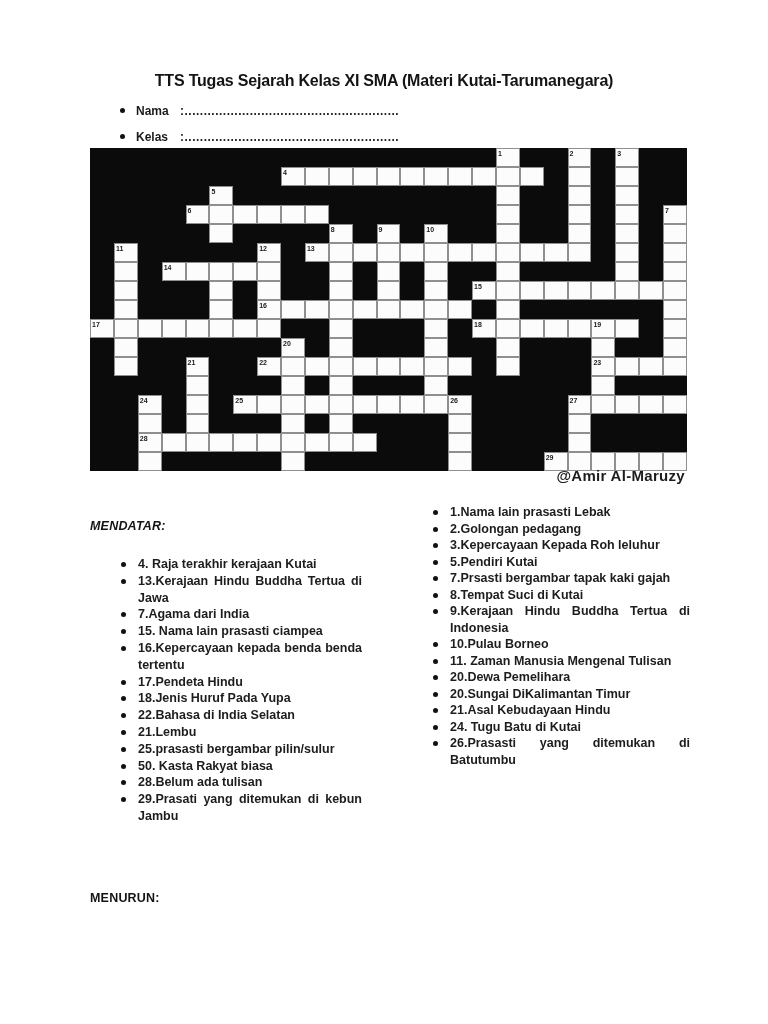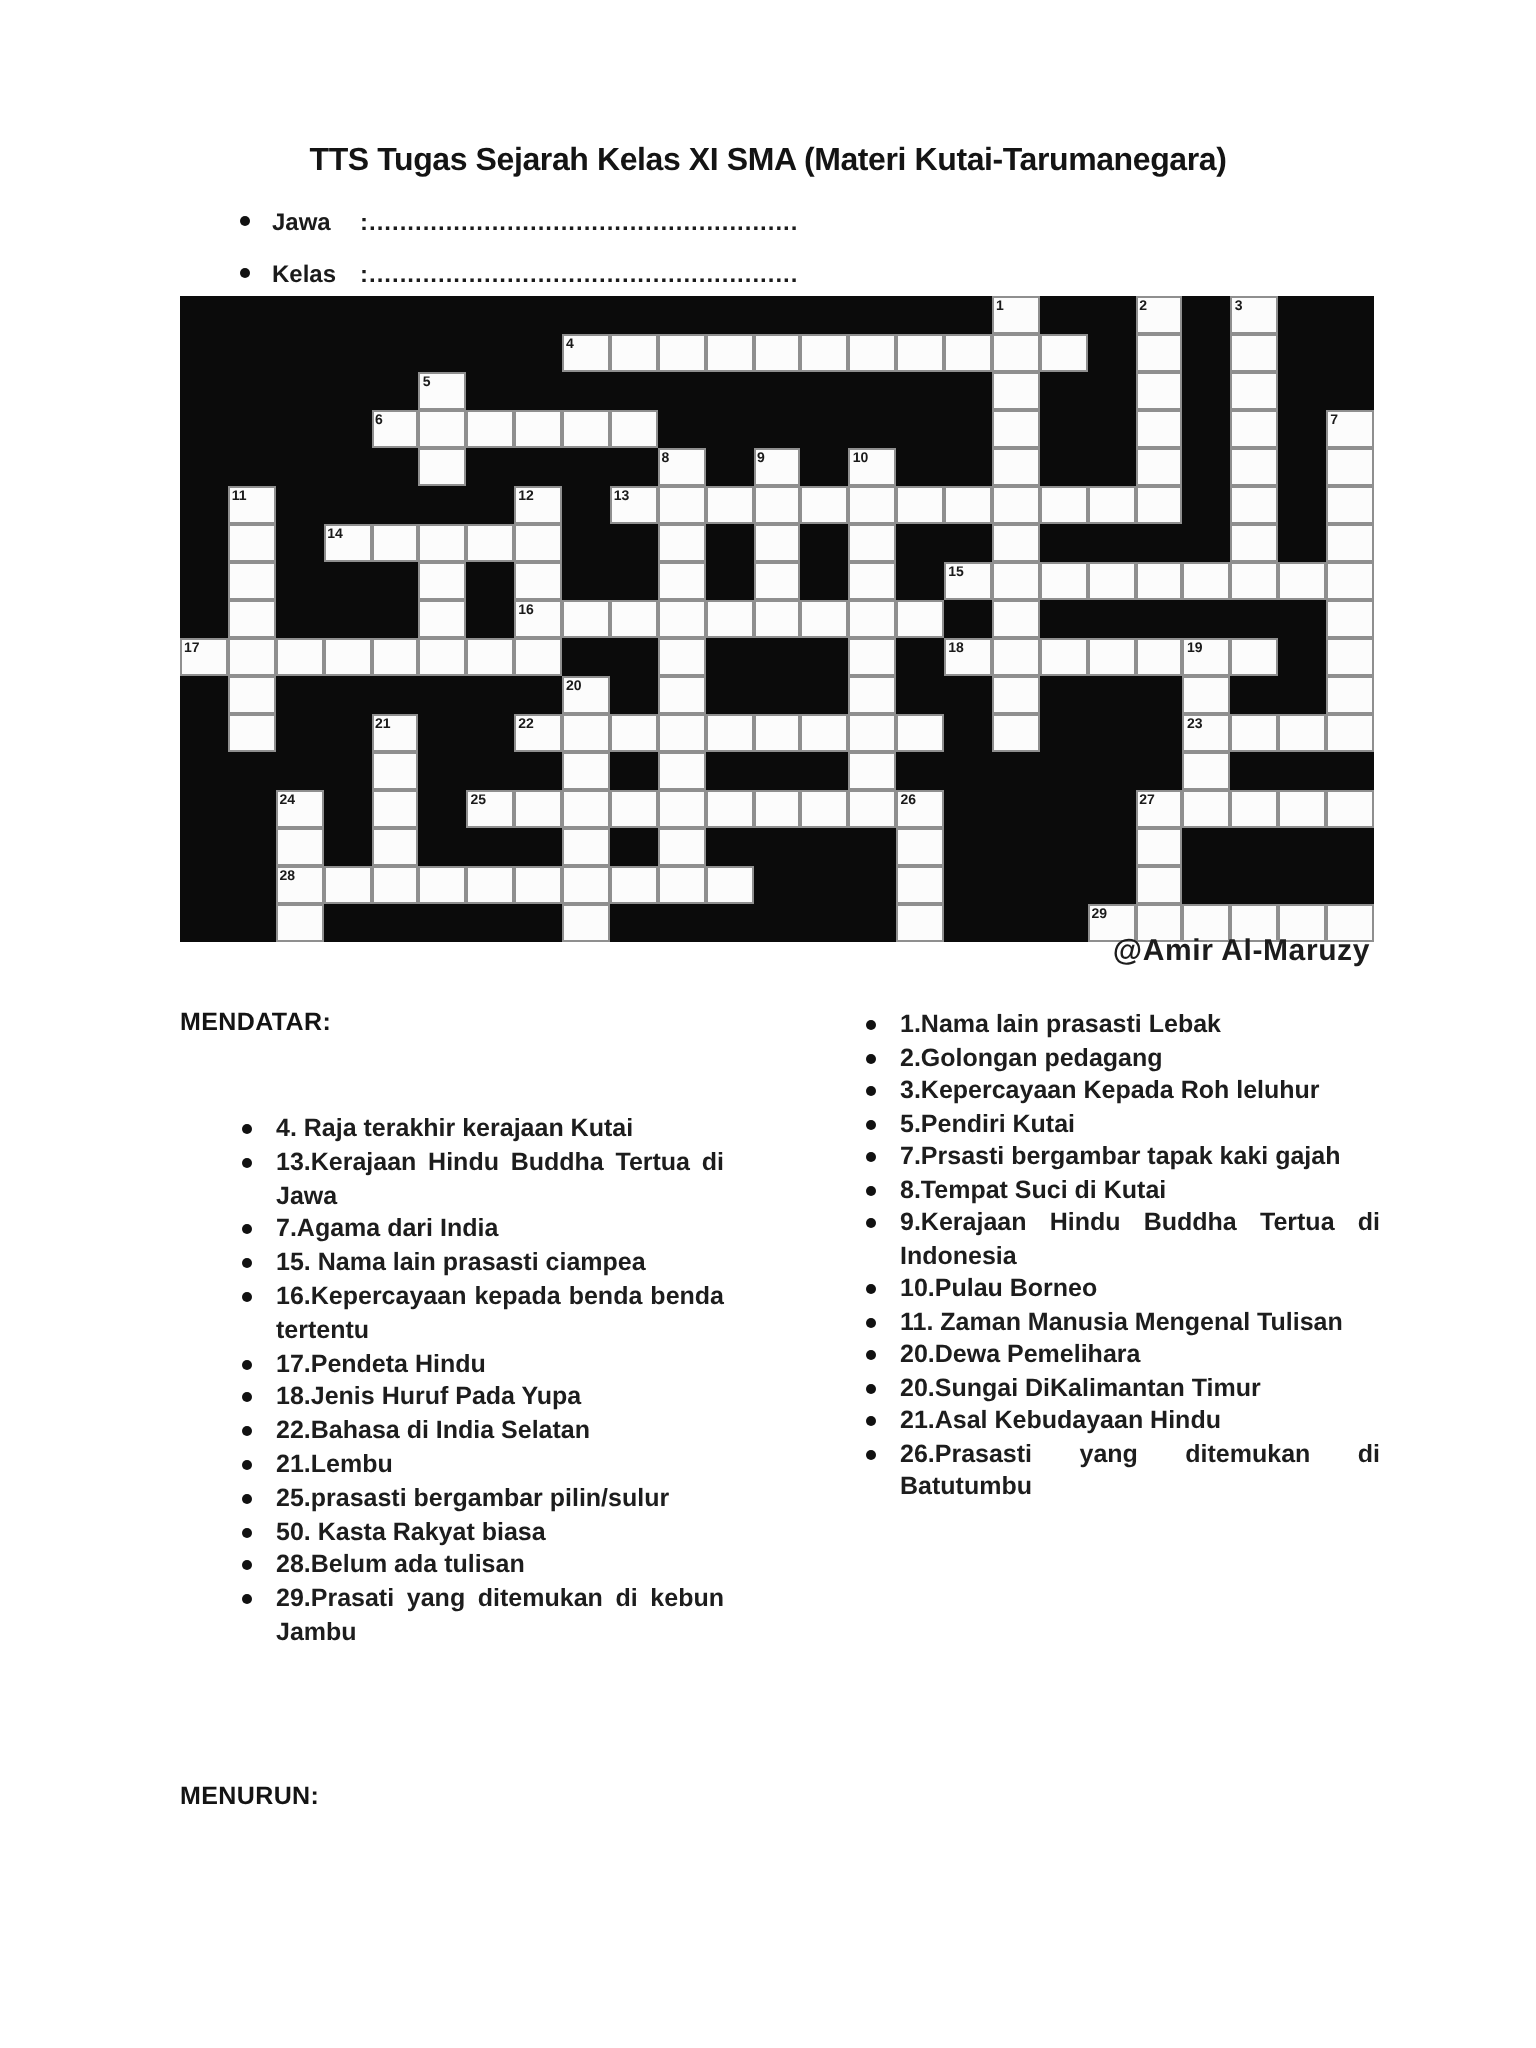--- a/index.html
+++ b/index.html
@@ -35,40 +35,40 @@
     position:absolute;font-size:7px;line-height:7px;font-weight:bold;color:#1a1a1a;
     font-family:"Liberation Sans",sans-serif;z-index:3;
   }
   
   .watermark{
     left:500px;top:467px;width:185px;text-align:right;
     font-size:15px;font-weight:bold;color:#1c1c1c;letter-spacing:0.3px;
   }
   
   .sec-h{font-size:12.5px;font-weight:bold;color:#141414;letter-spacing:0.2px;}
-  .h-mendatar{left:90px;top:504px;}
+  .h-mendatar{left:90px;top:519px;font-style:italic;}
   .h-menurun{left:90px;top:891px;}
   
   .clues{font-size:12.5px;font-weight:bold;color:#1d1d1d;}
   .clues .clue-item{position:relative;}
   .clues .blt{top:6px;}
   .clue-text{display:block;text-align:justify;text-align-last:left;}
   .clues-left{left:119px;top:556px;width:245px;line-height:16.8px;}
   .clues-left .clue-text{margin-left:19px;width:224px;}
   .clues-right{left:431px;top:504px;width:262px;line-height:16.5px;}
   .clues-right .clue-text{margin-left:19px;width:240px;}
 </style>
 </head>
 <body>
 
 <div class="abs title">TTS Tugas Sejarah Kelas XI SMA (Materi Kutai-Tarumanegara)</div>
 
 <div class="abs form-row" style="top:104px">
   <span class="blt"></span>
-  <span class="form-label">Jawa</span>
+  <span class="form-label">Nama</span>
   <span class="form-dots">:........................................................</span>
 </div>
 <div class="abs form-row" style="top:130px">
   <span class="blt"></span>
   <span class="form-label">Kelas</span>
   <span class="form-dots">:........................................................</span>
 </div>
 
 <div class="abs grid" id="grid" style="background: rgb(11, 11, 11);">
     <div class="cell" style="left: 405.96px; top: 0px; width: 23.88px; height: 19px; background: rgb(252, 252, 252); border-color: rgb(143, 143, 143);"></div>
@@ -388,17 +388,21 @@
     <div class="clue-item">
       <span class="blt"></span>
       <span class="clue-text">20.Sungai DiKalimantan Timur</span>
     </div>
     <div class="clue-item">
       <span class="blt"></span>
       <span class="clue-text">21.Asal Kebudayaan Hindu</span>
     </div>
     <div class="clue-item">
       <span class="blt"></span>
+      <span class="clue-text">24. Tugu Batu di Kutai</span>
+    </div>
+    <div class="clue-item">
+      <span class="blt"></span>
       <span class="clue-text">26.Prasasti yang ditemukan di Batutumbu</span>
     </div>
   </div>
 
 <div class="abs sec-h h-menurun">MENURUN:</div>
 
 </body></html>

